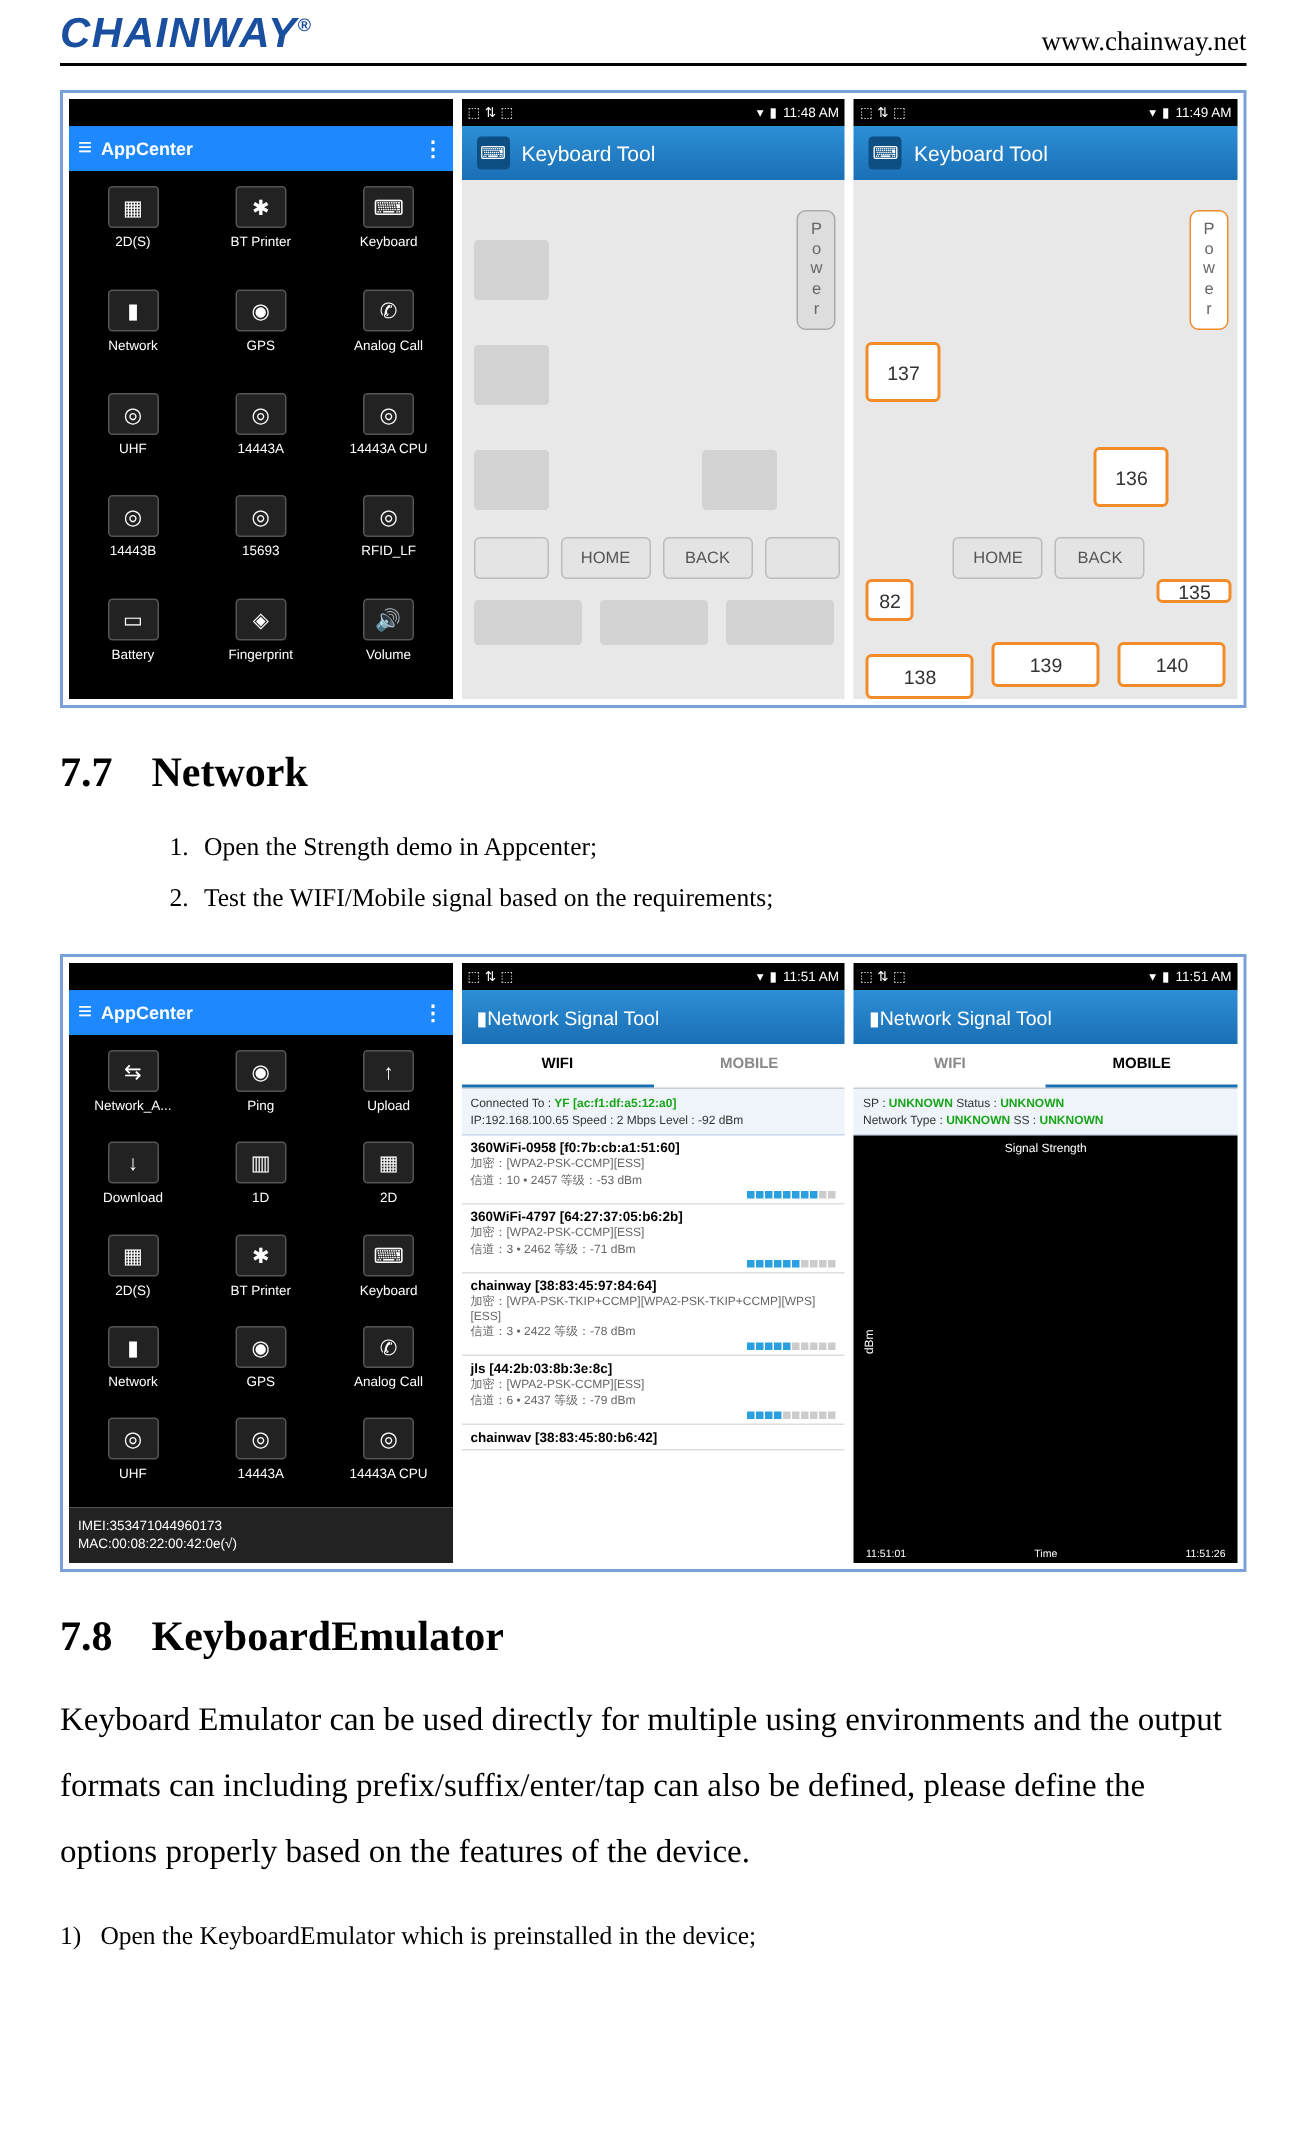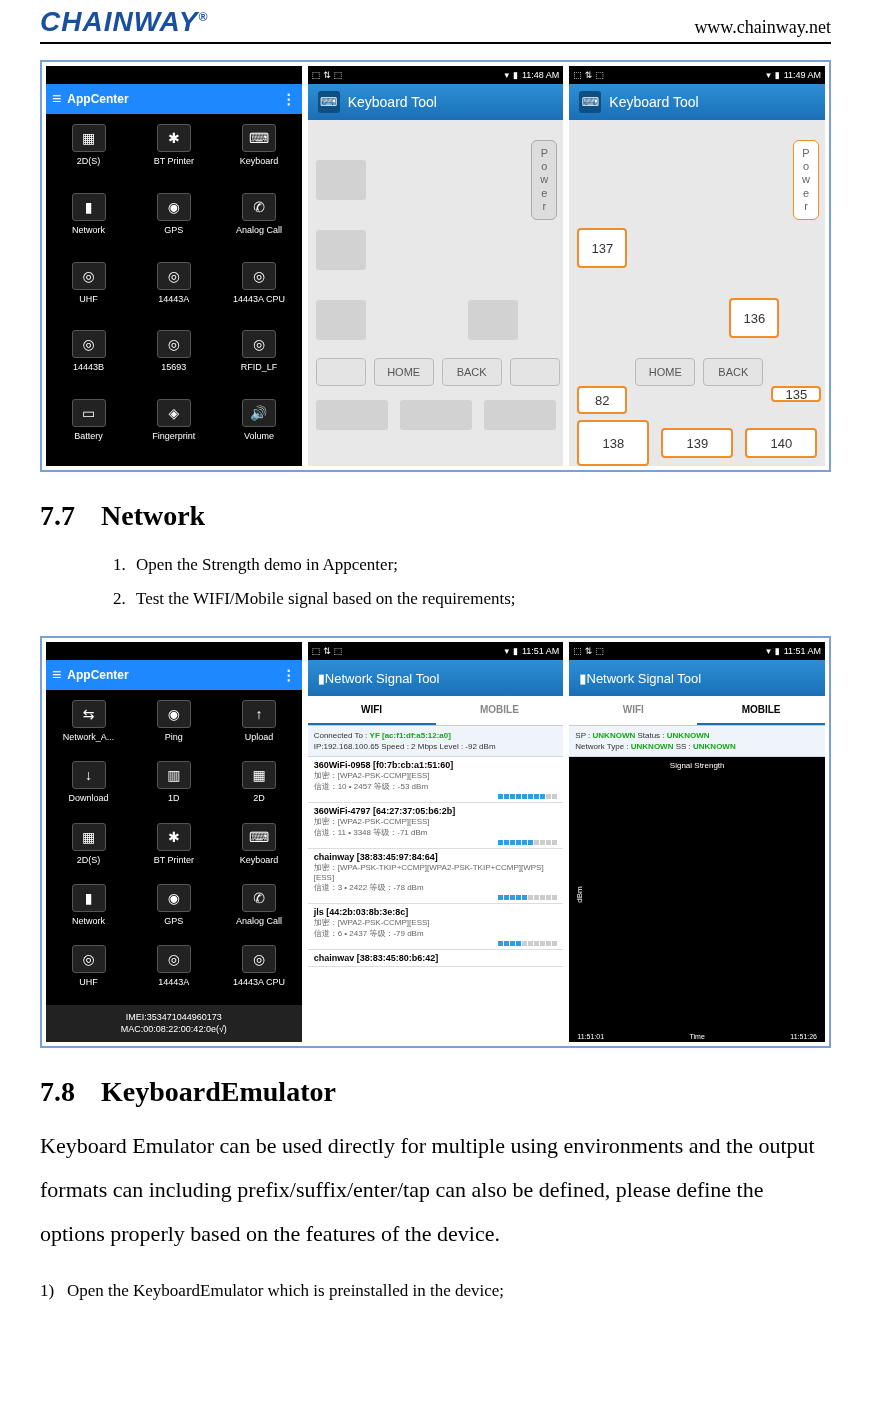--- a/index.html
+++ b/index.html
@@ -38,21 +38,21 @@
     .wifi-item .meta { color: #666; }
     .sigbars { display: flex; gap: 1px; justify-content: flex-end; margin-top: 2px; }
     .sigbars span { width: 5px; height: 5px; background: #2aa0e0; }
     .sigbars span.d { background: #ccc; }
     .net-footer { display: flex; justify-content: space-between; align-items: center; padding: 4px 6px; font-size: 9px; border-top: 1px solid #ccc; }
     .pausebtn { background: #eee; border: 1px solid #aaa; border-radius: 3px; padding: 2px 8px; font-size: 9px; }
     .chart-area { flex: 1; background: #000; color: #fff; font-size: 8px; display: flex; flex-direction: column; }
     .chart-title { text-align: center; padding: 4px; }
     .chart-body { flex: 1; position: relative; }
     .chart-xaxis { display: flex; justify-content: space-between; font-size: 7px; padding: 2px 8px; }
-    .imei-bar { background: #222; color: #fff; font-size: 9px; padding: 6px; text-align: center; line-height: 1.4; }
+    .imei-bar { background: #222; color: #fff; font-size: 9px; padding: 6px; text-align: left; line-height: 1.4; }
     h2.section { font-size: 28px; font-weight: bold; margin: 10px 0 16px 0; }
     h2.section .secnum { display: inline-block; width: 54px; }
     ol.steps { list-style: decimal; margin: 0 0 20px 90px; font-size: 17px; line-height: 2; }
     ol.steps li { padding-left: 6px; }
     p.body { font-size: 22px; line-height: 2; margin: 14px 0 18px 0; }
     ol.steps2 { list-style: none; margin: 0 0 0 0; font-size: 17px; line-height: 2; }
     ol.steps2 li::before { content: attr(data-num) ")\00a0\00a0\00a0"; }
   </style>
 </head>
 <body>
@@ -195,25 +195,25 @@
       <div class="kb-body">
         <div class="powerbtn" style="border-color:#f28c28;background:#fff;">
             <span>P</span>
             <span>o</span>
             <span>w</span>
             <span>e</span>
             <span>r</span>
           </div>
         <div class="kb-cell" style="left:8px;top:80px;width:50px;height:40px;">137</div>
         <div class="kb-cell" style="left:160px;top:150px;width:50px;height:40px;">136</div>
-        <div class="kb-cell" style="left:8px;top:238px;width:50px;height:28px;">82</div>
+        <div class="kb-cell" style="left:8px;top:238px;width:32px;height:28px;">82</div>
         <div class="kb-gray" style="left:66px;top:238px;width:60px;height:28px;">HOME</div>
         <div class="kb-gray" style="left:134px;top:238px;width:60px;height:28px;">BACK</div>
         <div class="kb-cell" style="left:202px;top:238px;width:50px;height:16px;">135</div>
-        <div class="kb-cell" style="left:8px;top:272px;width:72px;height:46px;">138</div>
+        <div class="kb-cell" style="left:8px;top:288px;width:72px;height:30px;">138</div>
         <div class="kb-cell" style="left:92px;top:280px;width:72px;height:30px;">139</div>
         <div class="kb-cell" style="left:176px;top:280px;width:72px;height:30px;">140</div>
       </div>
     </div>
   </div>
 
   <h2 class="section">
     <span class="secnum">7.7</span>
     <span>Network</span>
   </h2>
@@ -338,21 +338,21 @@
               <span></span>
               <span></span>
               <span></span>
               <span class="d"></span>
               <span class="d"></span>
             </div>
         </div>
         <div class="wifi-item">
           <div class="name">360WiFi-4797 [64:27:37:05:b6:2b]</div>
           <div class="meta">加密：[WPA2-PSK-CCMP][ESS]</div>
-          <div class="meta">信道：11 • 3348  等级：-71 dBm</div>
+          <div class="meta">信道：3 • 2462  等级：-71 dBm</div>
           <div class="sigbars">
               <span></span>
               <span></span>
               <span></span>
               <span></span>
               <span></span>
               <span></span>
               <span class="d"></span>
               <span class="d"></span>
               <span class="d"></span>

